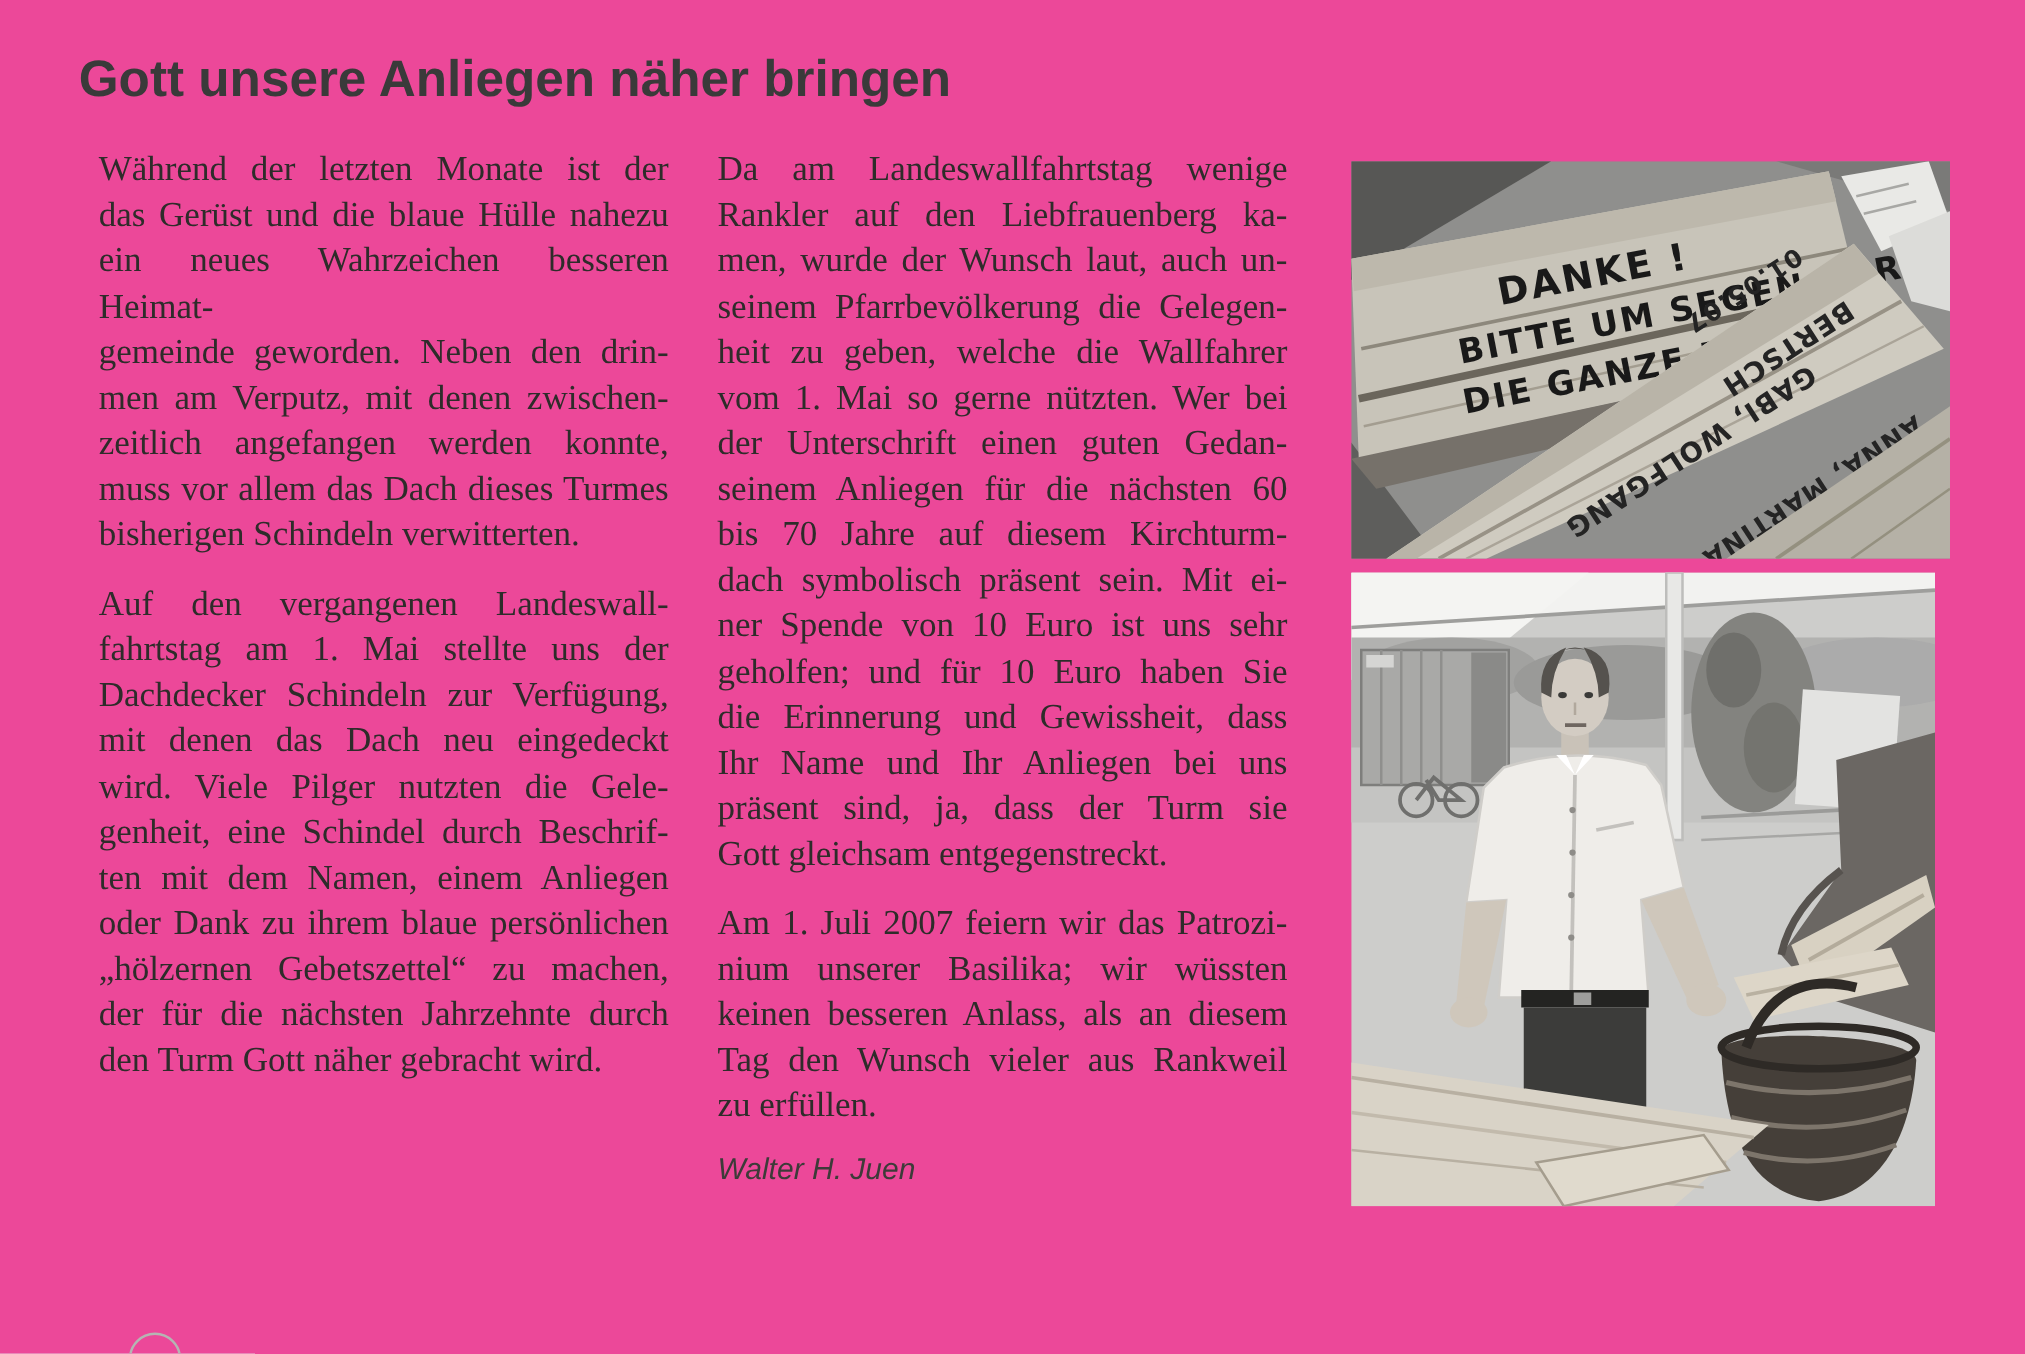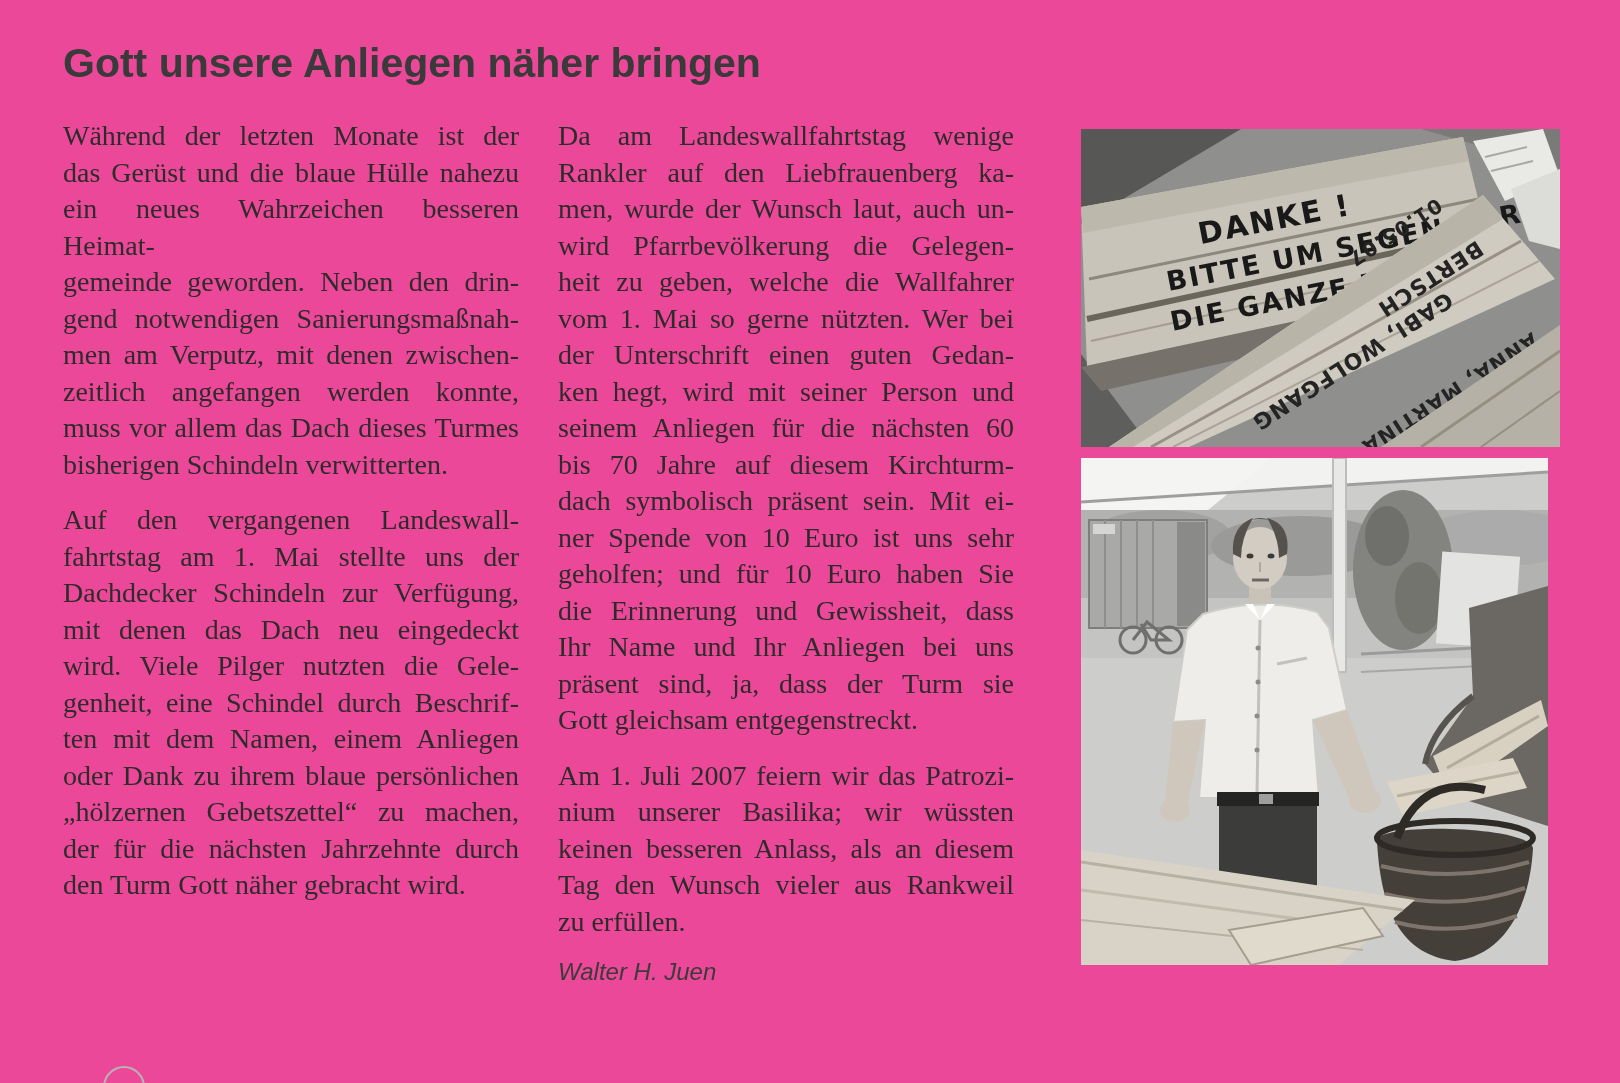--- a/index.html
+++ b/index.html
@@ -15,21 +15,21 @@
     position:absolute;left:63px;top:40px;width:1000px;
     font-family:"Liberation Sans", sans-serif;
     font-weight:bold;
     font-size:41px;
     letter-spacing:0px;
     color:#3a3a3a;
     margin:0;
   }
   .col{
     position:absolute;top:118px;width:456px;
-    font-size:28px;line-height:36.5px;
+    font-size:28px;line-height:36.5px;margin-left:16px;
   }
   .col1{left:63px;}
   .col2{left:558px;}
   .para{margin:0 0 0 0;}
   .para + .para{margin-top:19px;}
   .line{text-align:justify;text-align-last:justify;white-space:normal;}
   .line.last{text-align-last:left;}
   .signature{
     margin-top:14px;
     text-align:left;
@@ -69,21 +69,20 @@
 <div class="page">
 
   <h1 class="title">Gott unsere Anliegen näher bringen</h1>
 
   <div class="col col1">
     <div class="para">
         <div class="line">Während der letzten Monate ist der</div>
         <div class="line">das Gerüst und die blaue Hülle nahezu</div>
         <div class="line">ein neues Wahrzeichen besseren Heimat-</div>
         <div class="line">gemeinde geworden. Neben den drin-</div>
-        <div class="line">gend notwendigen Sanierungsmaßnah-</div>
         <div class="line">men am Verputz, mit denen zwischen-</div>
         <div class="line">zeitlich angefangen werden konnte,</div>
         <div class="line">muss vor allem das Dach dieses Turmes</div>
         <div class="line last">bisherigen Schindeln verwitterten.</div>
       </div>
     <div class="para">
         <div class="line">Auf den vergangenen Landeswall-</div>
         <div class="line">fahrtstag am 1. Mai stellte uns der</div>
         <div class="line">Dachdecker Schindeln zur Verfügung,</div>
         <div class="line">mit denen das Dach neu eingedeckt</div>
@@ -95,25 +94,24 @@
         <div class="line">der für die nächsten Jahrzehnte durch</div>
         <div class="line last">den Turm Gott näher gebracht wird.</div>
       </div>
   </div>
 
   <div class="col col2">
     <div class="para">
         <div class="line">Da am Landeswallfahrtstag wenige</div>
         <div class="line">Rankler auf den Liebfrauenberg ka-</div>
         <div class="line">men, wurde der Wunsch laut, auch un-</div>
-        <div class="line">wird Pfarrbevölkerung die Gelegen-</div>
+        <div class="line">seinem Pfarrbevölkerung die Gelegen-</div>
         <div class="line">heit zu geben, welche die Wallfahrer</div>
         <div class="line">vom 1. Mai so gerne nützten. Wer bei</div>
         <div class="line">der Unterschrift einen guten Gedan-</div>
-        <div class="line">ken hegt, wird mit seiner Person und</div>
         <div class="line">seinem Anliegen für die nächsten 60</div>
         <div class="line">bis 70 Jahre auf diesem Kirchturm-</div>
         <div class="line">dach symbolisch präsent sein. Mit ei-</div>
         <div class="line">ner Spende von 10 Euro ist uns sehr</div>
         <div class="line">geholfen; und für 10 Euro haben Sie</div>
         <div class="line">die Erinnerung und Gewissheit, dass</div>
         <div class="line">Ihr Name und Ihr Anliegen bei uns</div>
         <div class="line">präsent sind, ja, dass der Turm sie</div>
         <div class="line last">Gott gleichsam entgegenstreckt.</div>
       </div>

